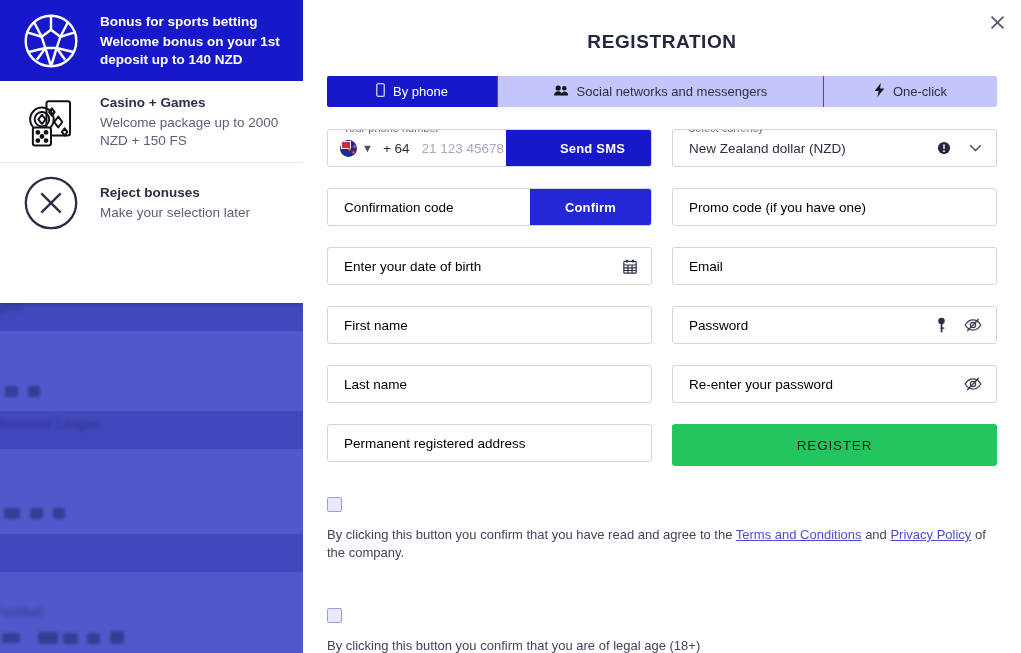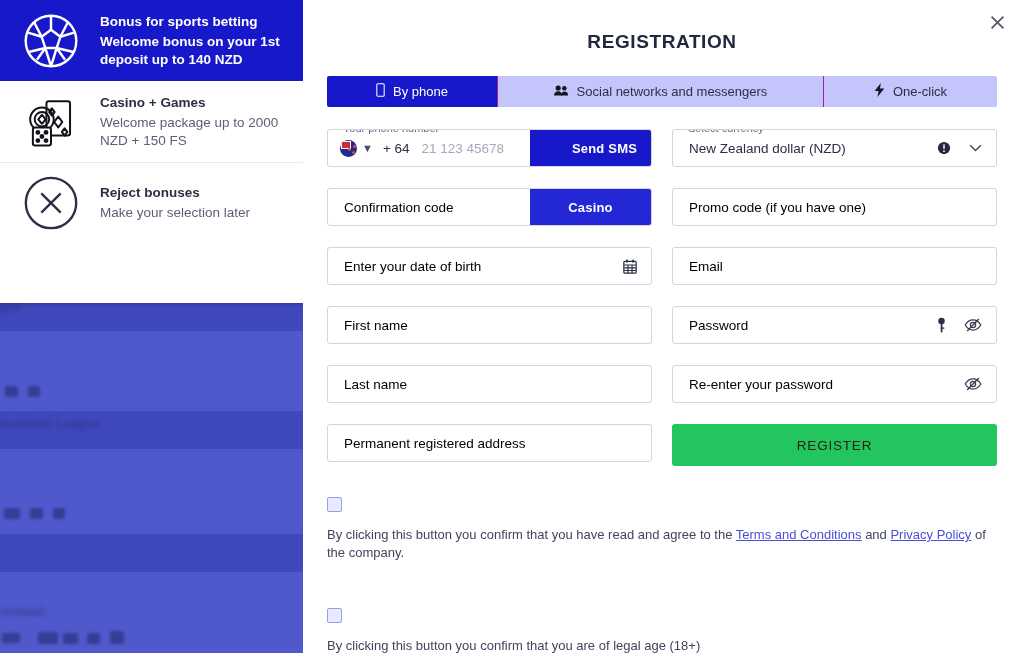--- a/index.html
+++ b/index.html
@@ -156,21 +156,21 @@
 
   .inline-btn {
     flex: 0 0 auto;
     height: 100%;
     min-width: 120px;
     display: flex; align-items: center; justify-content: center;
     color: #fff; font-size: 13px; font-weight: bold;
     cursor: pointer;
     letter-spacing: .2px;
   }
-  .btn-sms { background: #1618c9; width: 121px; padding-left: 28px; }
+  .btn-sms { background: #1618c9; width: 145px; padding-left: 28px; }
   .btn-confirm { background: #2327d6; width: 121px; }
 
   .field-icons {
     display: flex; align-items: center; gap: 18px;
     padding-right: 14px; flex: 0 0 auto;
   }
   .ficon { display: flex; align-items: center; justify-content: center; cursor: pointer; }
 
   
   .register-btn {
@@ -363,21 +363,21 @@
               </span>
             </span>
           </div>
         </div>
       </div>
 
       <div class="row">
         <div class="col">
           <div class="field">
             <span class="field-text ph">Confirmation code</span>
-            <div class="inline-btn btn-confirm">Casino</div>
+            <div class="inline-btn btn-confirm">Confirm</div>
           </div>
         </div>
         <div class="col">
           <div class="field">
             <span class="field-text ph">Promo code (if you have one)</span>
           </div>
         </div>
       </div>
 
       <div class="row">

